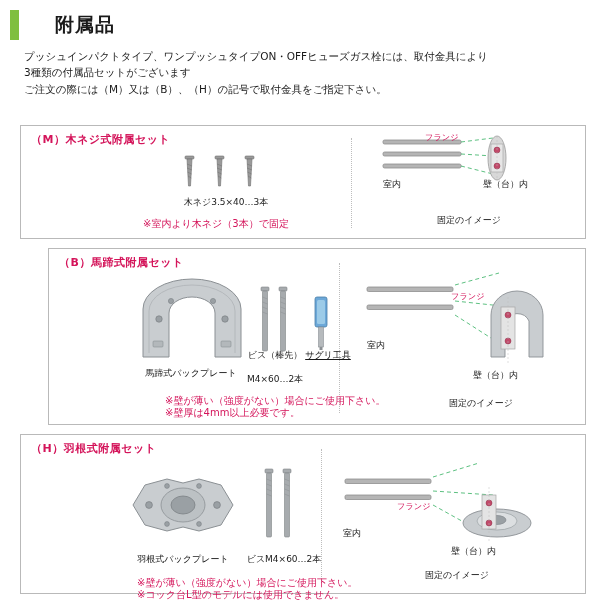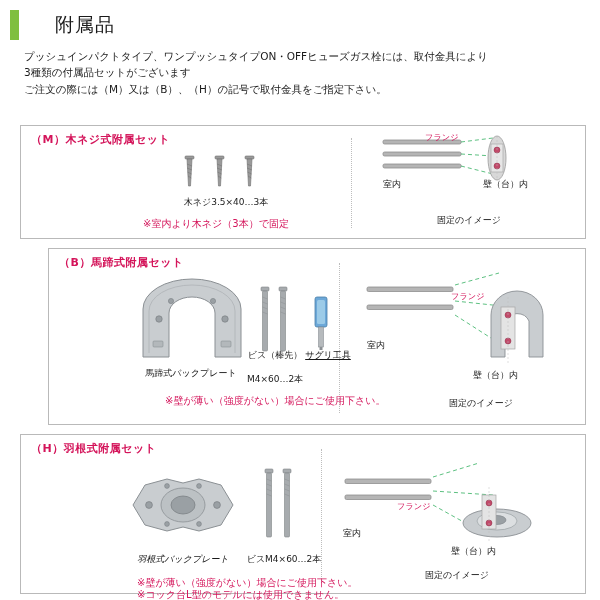--- a/index.html
+++ b/index.html
@@ -29,21 +29,21 @@
     height: 30px;
     margin: 2px 0 8px 0;
   }
   .header-bar {
     width: 9px;
     background: #7fbf3f;
     margin-right: 8px;
   }
   .header-title {
     font-size: 19px;
-    font-weight: normal;
+    font-weight: bold;
     letter-spacing: 1px;
     line-height: 28px;
     color: #1a1a1a;
     padding-left: 28px;
   }
 
   
   .intro {
     margin: 0 0 6px 14px;
     font-size: 10.5px;
@@ -234,20 +234,21 @@
         <rect x="12.5" y="52" width="3" height="3" fill="#8b9094"></rect>
       </svg>
     </div>
 
     <div class="caption" style="left:82px; top:118px; width:120px;">馬蹄式バックプレート</div>
     <div class="caption" style="left:186px; top:100px; width:80px;">ビス（棒先）</div>
     <div class="caption" style="left:186px; top:124px; width:80px;">M4×60…2本</div>
     <div class="caption" style="left:244px; top:100px; width:70px;text-decoration:underline;">サグリ工具</div>
 
     <div class="note" style="left:116px; top:144px;">※壁が薄い（強度がない）場合にご使用下さい。</div>
+    <div class="note" style="left:116px; top:156px;">※壁厚は4mm以上必要です。</div>
 
     <div class="ill" style="left:310px; top:22px;">
       <svg width="215" height="112" viewBox="0 0 215 112">
         <g stroke="#8e8e8e" stroke-width="0.8" fill="#b5b5b5">
           <rect x="8" y="16" width="86" height="4.5" rx="1.5"></rect>
           <rect x="8" y="34" width="86" height="4.5" rx="1.5"></rect>
         </g>
         <g stroke="#17a54a" stroke-width="0.7" stroke-dasharray="4 3" fill="none">
           <line x1="96" y1="14" x2="140" y2="2"></line>
           <line x1="96" y1="30" x2="152" y2="36"></line>
@@ -300,21 +301,21 @@
           <line x1="7.5" y1="22" x2="12.5" y2="24"></line>
             <line x1="7.5" y1="27" x2="12.5" y2="29"></line>
           <line x1="25.5" y1="12" x2="30.5" y2="14"></line>
             <line x1="25.5" y1="17" x2="30.5" y2="19"></line>
           <line x1="25.5" y1="22" x2="30.5" y2="24"></line>
             <line x1="25.5" y1="27" x2="30.5" y2="29"></line>
         </g>
       </svg>
     </div>
 
-    <div class="caption" style="left:102px; top:118px; width:120px;font-style:italic;">羽根式バックプレート</div>
+    <div class="caption" style="left:102px; top:118px; width:120px;">羽根式バックプレート</div>
     <div class="caption" style="left:208px; top:118px; width:110px;">ビスM4×60…2本</div>
 
     <div class="note" style="left:116px; top:140px;">※壁が薄い（強度がない）場合にご使用下さい。</div>
     <div class="note" style="left:116px; top:152px;">※コック台L型のモデルには使用できません。</div>
 
     <div class="ill" style="left:316px; top:26px;">
       <svg width="210" height="104" viewBox="0 0 210 104">
         <g stroke="#8e8e8e" stroke-width="0.8" fill="#b5b5b5">
           <rect x="8" y="18" width="86" height="4.5" rx="1.5"></rect>
           <rect x="8" y="34" width="86" height="4.5" rx="1.5"></rect>

